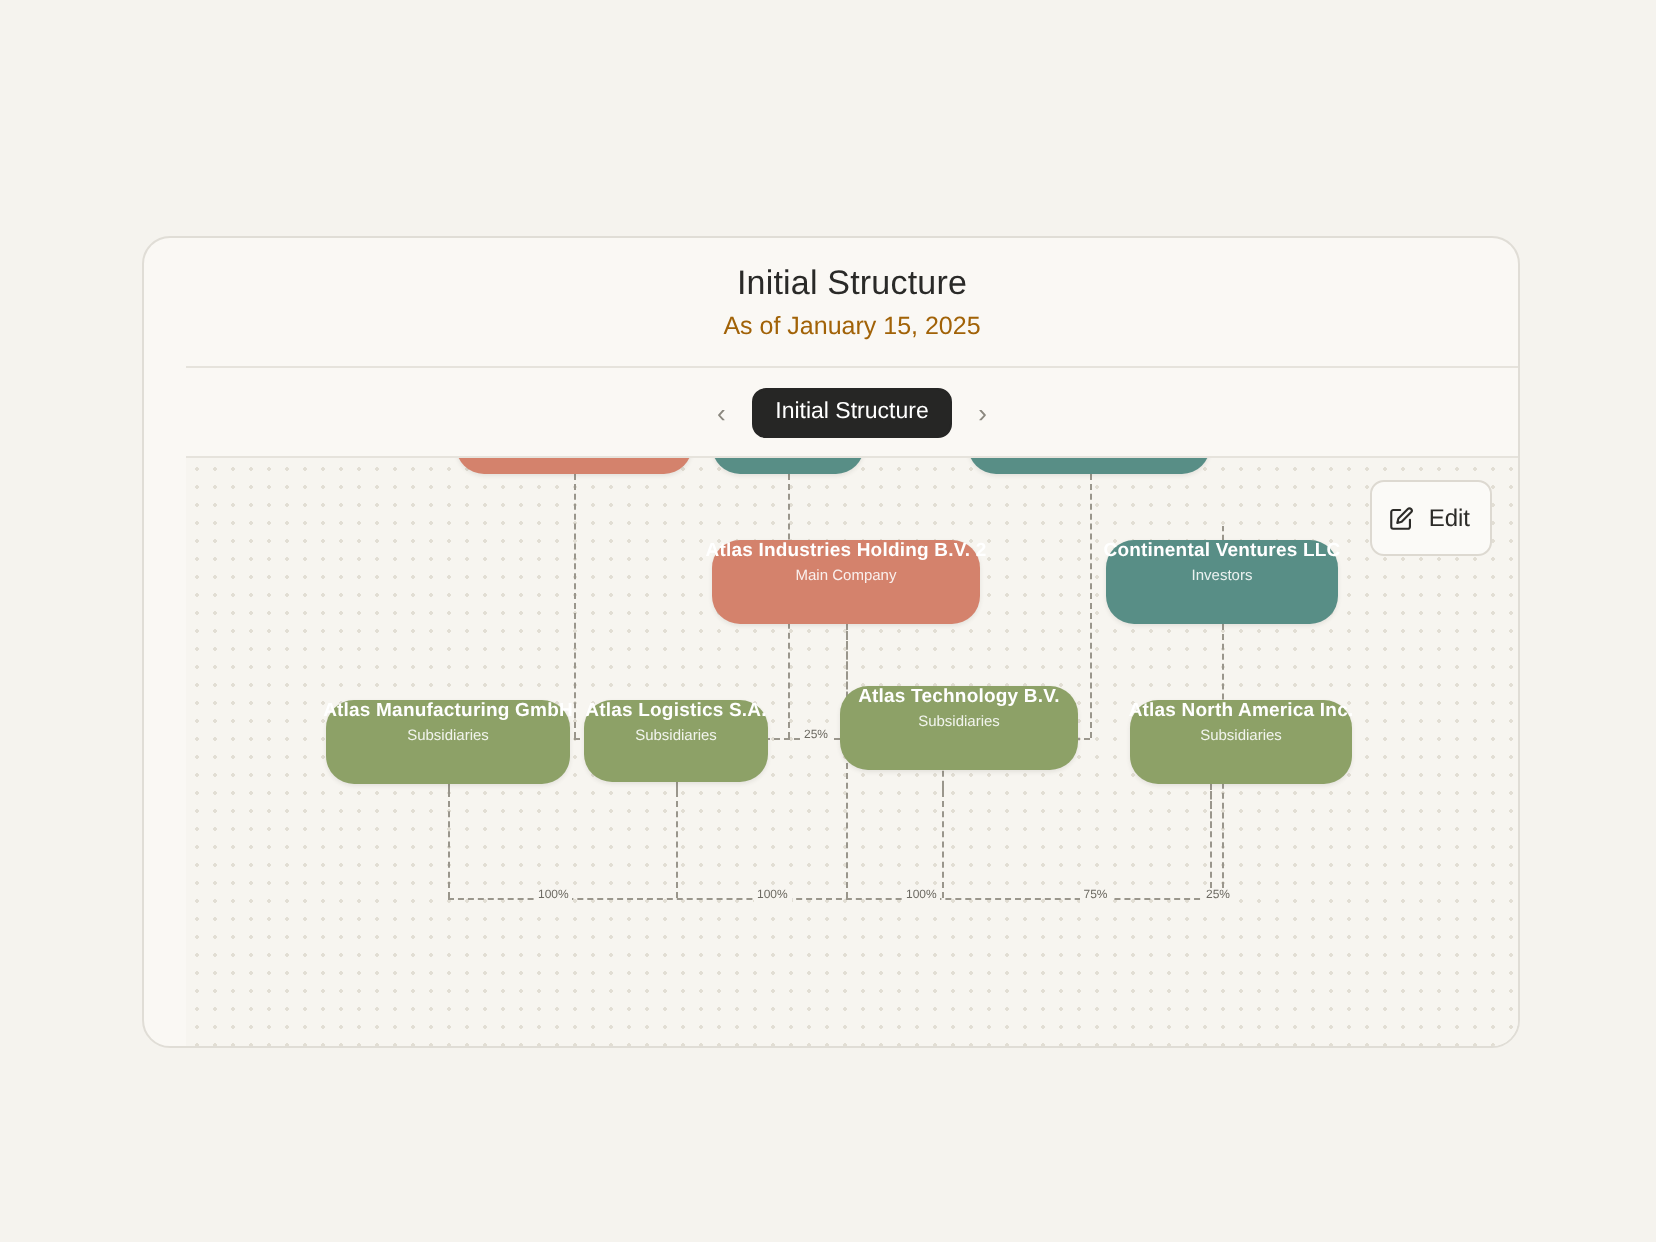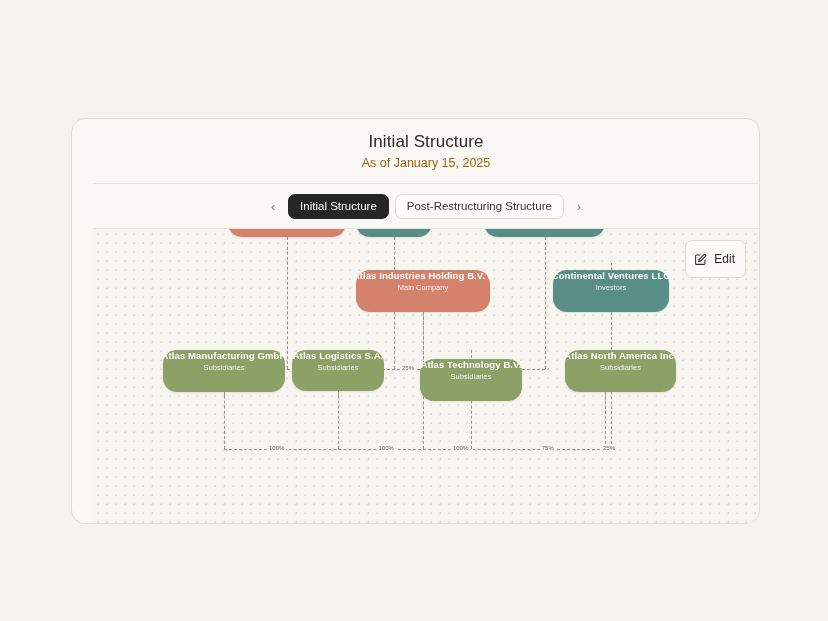--- a/index.html
+++ b/index.html
@@ -150,21 +150,20 @@
 <div id="card">
 
   <div id="header">
     <div id="title">Initial Structure</div>
     <div id="subtitle">As of January 15, 2025</div>
   </div>
 
   <div id="tabbar">
     <button class="navarrow">‹</button>
     <div class="tab active">Initial Structure</div>
-    <div class="tab">Post-Restructuring Structure</div>
     <button class="navarrow">›</button>
   </div>
 
   <div id="canvas">
 
     <div id="editbtn">
       <span>
         <svg width="13" height="13" viewBox="0 0 16 16" fill="none" stroke="#2c2b28" stroke-width="1.3" stroke-linecap="round" stroke-linejoin="round">
           <path d="M7.5 2.5H3.2A1.2 1.2 0 0 0 2 3.7v9.1A1.2 1.2 0 0 0 3.2 14h9.1a1.2 1.2 0 0 0 1.2-1.2V8.5"></path>
           <path d="M12.2 1.9a1.4 1.4 0 0 1 2 2L8.4 9.7l-2.7.7.7-2.7z"></path>
@@ -214,21 +213,21 @@
           <div class="nrole">Investors</div>
         </div>
         <div class="node" style="left: 70px; top: 121px; width: 122px; height: 42px; background: rgb(141, 161, 103);">
           <div class="nname">Atlas Manufacturing GmbH</div>
           <div class="nrole">Subsidiaries</div>
         </div>
         <div class="node" style="left: 199px; top: 121px; width: 92px; height: 41px; background: rgb(141, 161, 103);">
           <div class="nname">Atlas Logistics S.A.</div>
           <div class="nrole">Subsidiaries</div>
         </div>
-        <div class="node" style="left: 327px; top: 130px; width: 102px; height: 42px; background: rgb(141, 161, 103);">
+        <div class="node" style="left: 327px; top: 114px; width: 119px; height: 42px; background: rgb(141, 161, 103);">
           <div class="nname">Atlas Technology B.V.</div>
           <div class="nrole">Subsidiaries</div>
         </div>
         <div class="node" style="left: 456px; top: 121px; width: 111px; height: 42px; background: rgb(141, 161, 103); margin-left: 16px;">
           <div class="nname">Atlas North America Inc.</div>
           <div class="nrole">Subsidiaries</div>
         </div>
       </div>
 
   </div>

